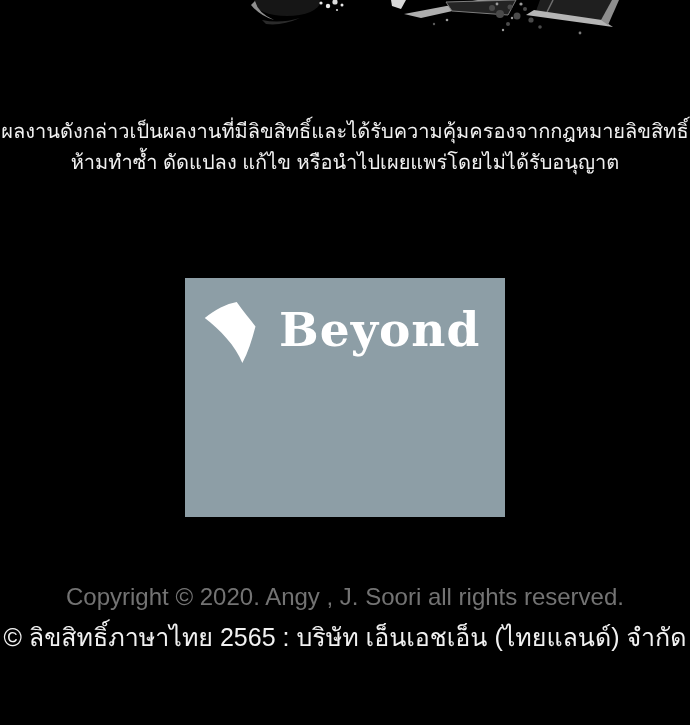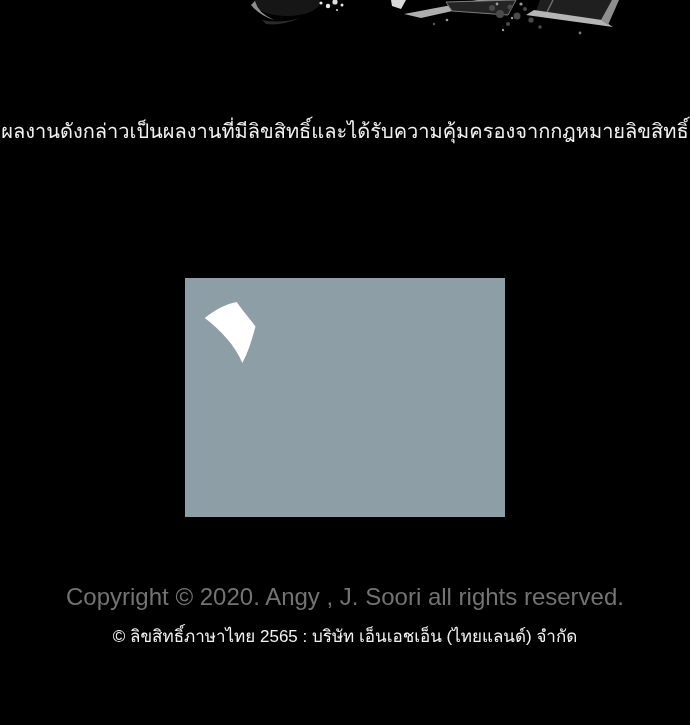--- a/index.html
+++ b/index.html
@@ -65,21 +65,21 @@
     color: #737373;
     font-size: 24px;
     line-height: 30px;
   }
   .footer-th {
     position: absolute;
     top: 620px; left: 0;
     width: 690px;
     text-align: center;
     color: #f1f1f1;
-    font-size: 17px;
+    font-size: 25px;
     line-height: 34px;
   }
 </style>
 </head>
 <body>
 
 <div class="page">
 
   <svg class="top-art" viewBox="0 0 690 42" xmlns="http://www.w3.org/2000/svg" aria-hidden="true">
 
@@ -121,26 +121,28 @@
     <polygon points="540,0 614,0 603,21 536,11" fill="#1f1f1f"></polygon>
     <polygon points="534,10 602,20 613,27 526,15" fill="#b5b5b5"></polygon>
     <polygon points="612,0 619,0 608,25 601,20" fill="#8e8e8e"></polygon>
     <line x1="553" y1="0" x2="547" y2="12" stroke="#6f6f6f" stroke-width="1.5"></line>
     <circle cx="580" cy="33" r="1.4" fill="#7a7a7a"></circle>
     <circle cx="434" cy="24" r="1.2" fill="#5a5a5a"></circle>
   </svg>
 
   <div class="notice">
     <div>ผลงานดังกล่าวเป็นผลงานที่มีลิขสิทธิ์และได้รับความคุ้มครองจากกฎหมายลิขสิทธิ์</div>
+    <div>ห้ามทำซ้ำ ดัดแปลง แก้ไข หรือนำไปเผยแพร่โดยไม่ได้รับอนุญาต</div>
   </div>
 
   <div class="publisher-box">
     <div class="publisher-row">
       <svg class="publisher-logo" viewBox="0 0 66 70" xmlns="http://www.w3.org/2000/svg" aria-hidden="true">
         <path d="M4,19 C15,10 27,4 38,2 C45,12 52,20 58,28 C54,43 50,56 44,67 C37,49 20,31 4,19 Z" fill="#ffffff"></path>
       </svg>
+      <div class="publisher-name">Beyond</div>
     </div>
   </div>
 
   <div class="footer-en">Copyright © 2020. Angy , J. Soori  all rights reserved.</div>
   <div class="footer-th">© ลิขสิทธิ์ภาษาไทย 2565 : บริษัท เอ็นเอชเอ็น (ไทยแลนด์) จำกัด</div>
 
 </div>
 
 </body></html>

